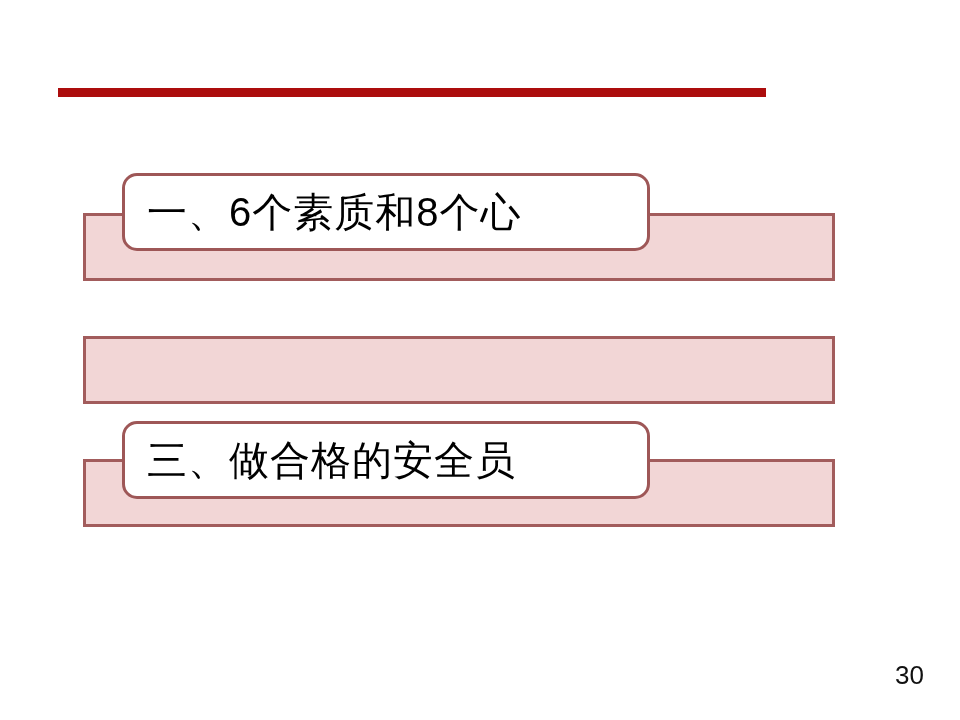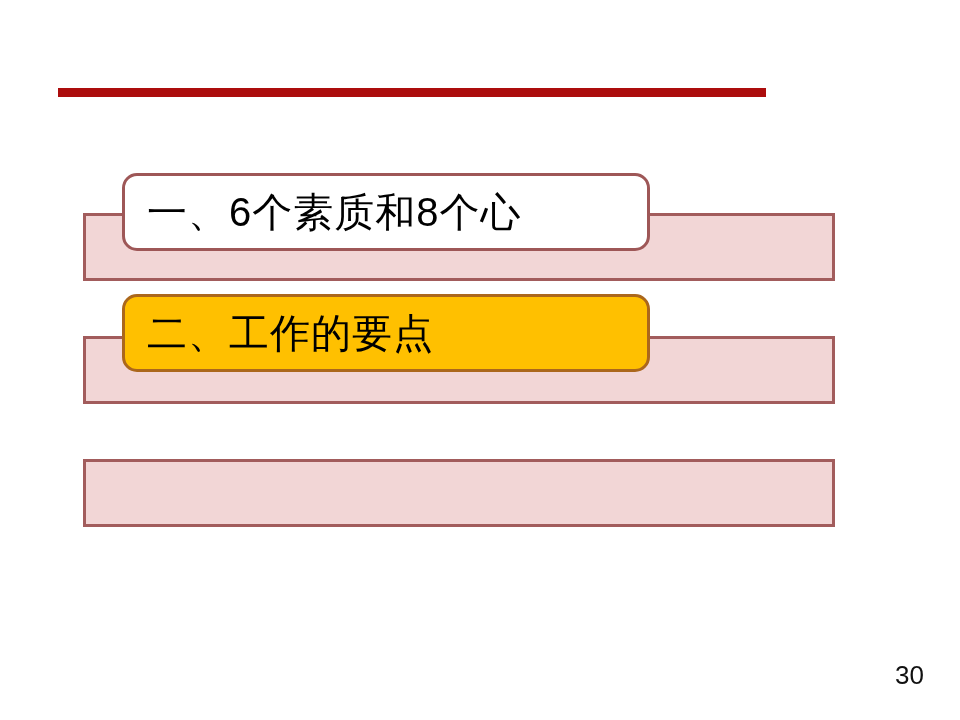--- a/index.html
+++ b/index.html
@@ -74,21 +74,21 @@
 <div class="slide">
 
   <div class="accent-line" style="background-color: rgb(172, 13, 13);"></div>
 
   <div class="band band-1" style="background-color: rgb(242, 214, 214); border-color: rgb(162, 92, 92);"></div>
   <div class="card card-1" style="background-color: rgb(255, 255, 255); border-color: rgb(158, 87, 87);">
     <span class="label">一、6个素质和8个心</span>
   </div>
 
   <div class="band band-2" style="background-color: rgb(242, 214, 214); border-color: rgb(162, 92, 92);"></div>
-  <div class="card card-2" style="background-color: rgb(255, 192, 0); border-color: rgb(171, 103, 28);">
-    <span class="label">二、工作的要点</span>
-  </div>
 
   <div class="band band-3" style="background-color: rgb(242, 214, 214); border-color: rgb(162, 92, 92);"></div>
+  <div class="card card-3" style="background-color: rgb(255, 255, 255); border-color: rgb(158, 87, 87);">
+    <span class="label">三、做合格的安全员</span>
+  </div>
 
   <div class="page-number">30</div>
 
 </div>
 
 </body></html>

